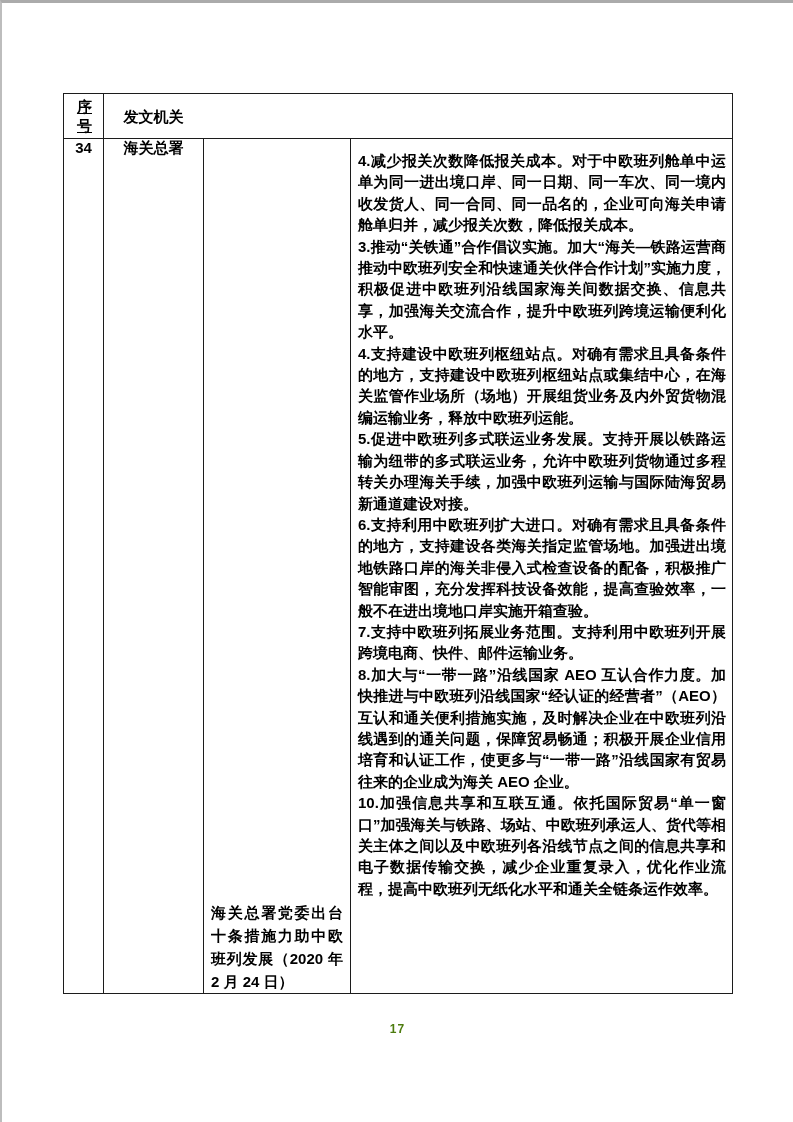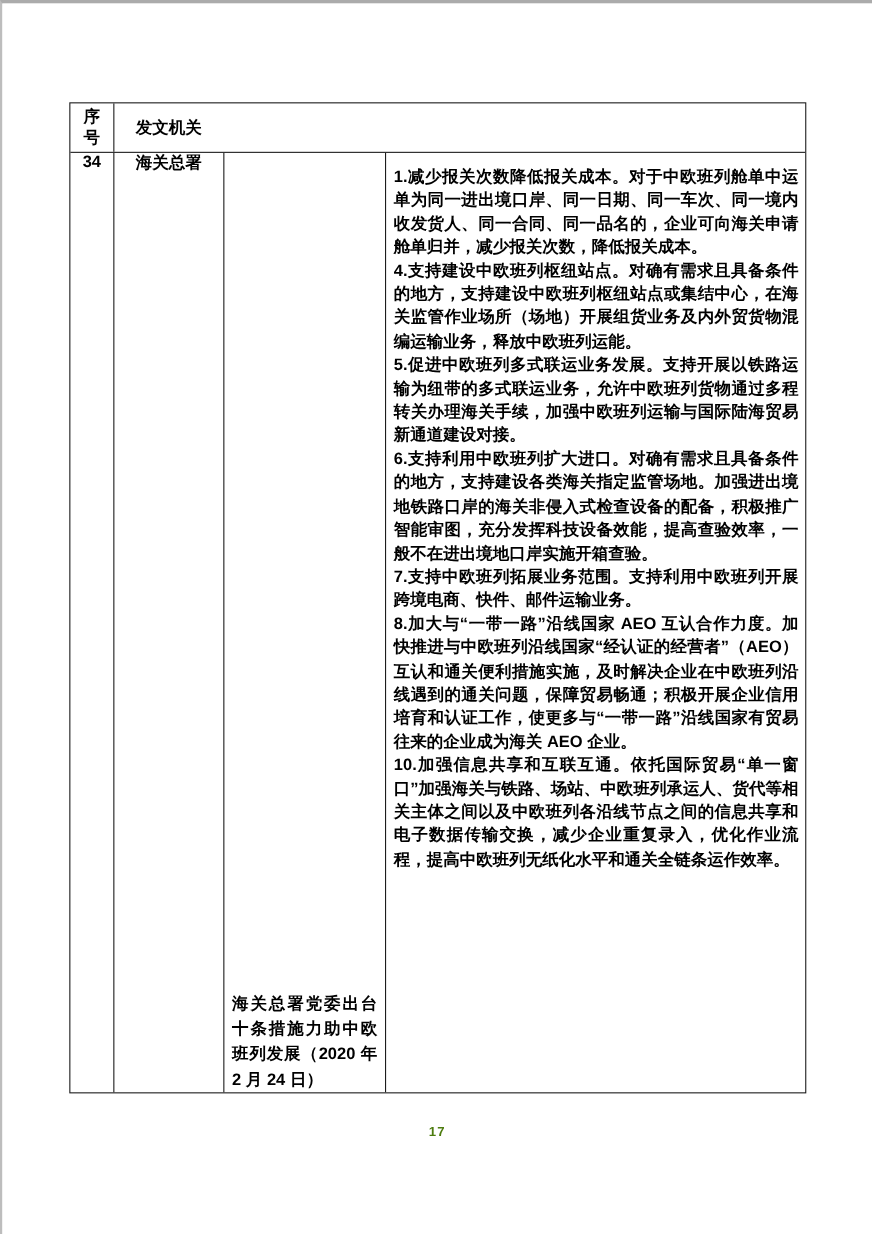--- a/index.html
+++ b/index.html
@@ -32,21 +32,21 @@
     box-sizing: border-box;
     overflow: hidden;
     min-width: 0;
   }
   .cell:first-child { border-left: none; }
   .th {
     display: flex; align-items: center; justify-content: center;
     font-weight: 700; font-size: 15px; line-height: 19px;
     text-align: center;
   }
-  .seq-wrap { display: block; width: 17px; word-break: break-all; text-align: center; }
+  .seq-wrap { display: block; width: 17px; word-break: break-all; text-align: right; text-decoration: underline; }
   .td.centered {
     display: flex; justify-content: center;
     font-weight: 700; font-size: 15px;
   }
   .td.doc-cell { display: flex; align-items: flex-end; }
   .doc-name {
     padding: 0 7px;
     font-weight: 700; font-size: 15px; line-height: 23px;
     text-align: justify; word-break: break-all;
   }
@@ -87,21 +87,22 @@
       <div class="cell td centered">
         <span>34</span>
       </div>
       <div class="cell td centered">
         <span>海关总署</span>
       </div>
       <div class="cell td doc-cell">
         <div class="doc-name">海关总署党委出台十条措施力助中欧班列发展（2020 年 2 月 24 日）</div>
       </div>
       <div class="cell td content-cell">
-        <p class="item">1.减少报关次数降低报关成本。对于中欧班列舱单中运单为同一进出境口岸、同一日期、同一车次、同一境内收发货人、同一合同、同一品名的，企业可向海关申请舱单归并，减少报关次数，降低报关成本。</p>
+        <p class="item">4.减少报关次数降低报关成本。对于中欧班列舱单中运单为同一进出境口岸、同一日期、同一车次、同一境内收发货人、同一合同、同一品名的，企业可向海关申请舱单归并，减少报关次数，降低报关成本。</p>
+        <p class="item">3.推动“关铁通”合作倡议实施。加大“海关—铁路运营商推动中欧班列安全和快速通关伙伴合作计划”实施力度，积极促进中欧班列沿线国家海关间数据交换、信息共享，加强海关交流合作，提升中欧班列跨境运输便利化水平。</p>
         <p class="item">4.支持建设中欧班列枢纽站点。对确有需求且具备条件的地方，支持建设中欧班列枢纽站点或集结中心，在海关监管作业场所（场地）开展组货业务及内外贸货物混编运输业务，释放中欧班列运能。</p>
         <p class="item">5.促进中欧班列多式联运业务发展。支持开展以铁路运输为纽带的多式联运业务，允许中欧班列货物通过多程转关办理海关手续，加强中欧班列运输与国际陆海贸易新通道建设对接。</p>
         <p class="item">6.支持利用中欧班列扩大进口。对确有需求且具备条件的地方，支持建设各类海关指定监管场地。加强进出境地铁路口岸的海关非侵入式检查设备的配备，积极推广智能审图，充分发挥科技设备效能，提高查验效率，一般不在进出境地口岸实施开箱查验。</p>
         <p class="item">7.支持中欧班列拓展业务范围。支持利用中欧班列开展跨境电商、快件、邮件运输业务。</p>
         <p class="item">8.加大与“一带一路”沿线国家 AEO 互认合作力度。加快推进与中欧班列沿线国家“经认证的经营者”（AEO）互认和通关便利措施实施，及时解决企业在中欧班列沿线遇到的通关问题，保障贸易畅通；积极开展企业信用培育和认证工作，使更多与“一带一路”沿线国家有贸易往来的企业成为海关 AEO 企业。</p>
         <p class="item">10.加强信息共享和互联互通。依托国际贸易“单一窗口”加强海关与铁路、场站、中欧班列承运人、货代等相关主体之间以及中欧班列各沿线节点之间的信息共享和电子数据传输交换，减少企业重复录入，优化作业流程，提高中欧班列无纸化水平和通关全链条运作效率。</p>
       </div>
     </div>
 
   </div>

